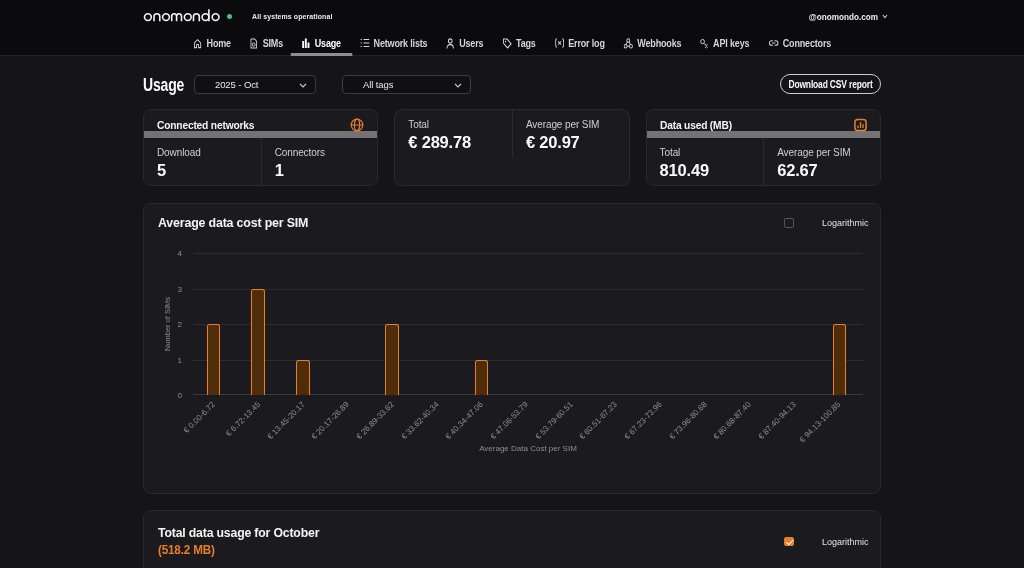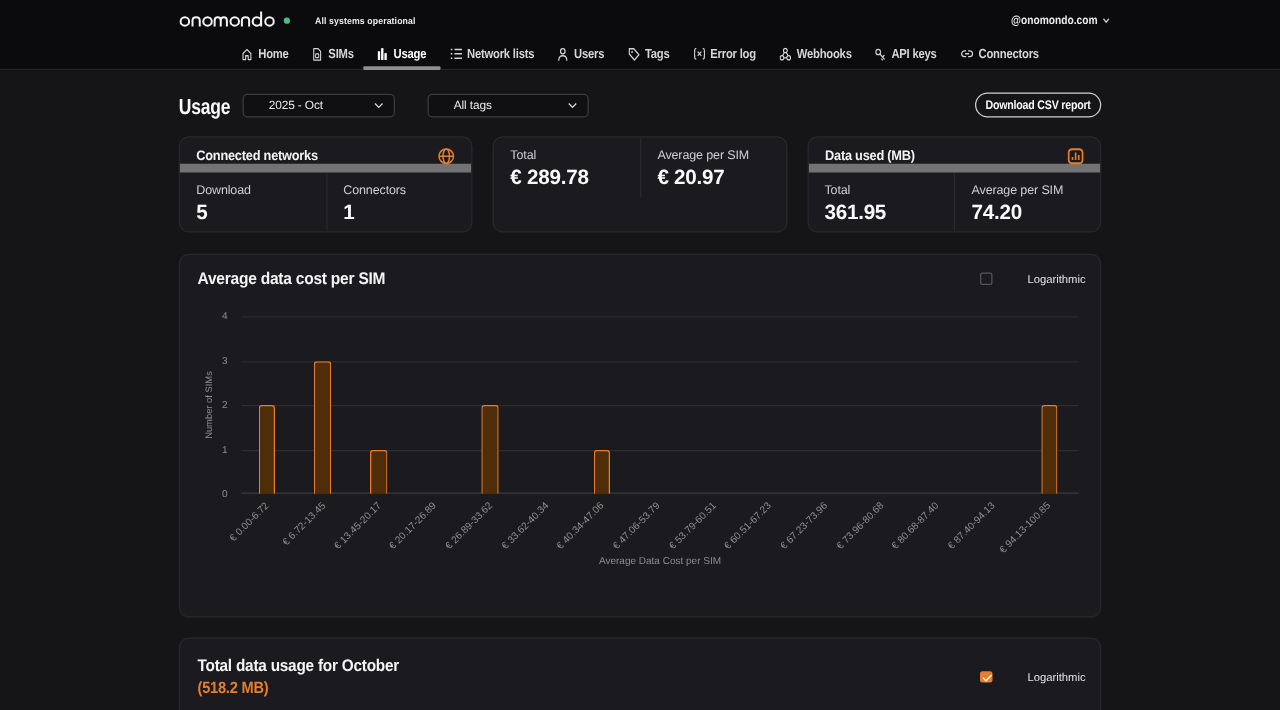--- a/index.html
+++ b/index.html
@@ -199,25 +199,25 @@
                 <path d="M4,10 V7.5"></path>
                 <path d="M6.5,10 V4"></path>
                 <path d="M9,10 V6"></path>
               </g>
             </svg>
           </span>
       </div>
       <div class="cbody">
         <div class="ccell">
             <div class="clabel">Total</div>
-            <div class="cvalue">361.95</div>
+            <div class="cvalue">810.49</div>
           </div>
         <div class="ccell">
             <div class="clabel">Average per SIM</div>
-            <div class="cvalue">74.20</div>
+            <div class="cvalue">62.67</div>
           </div>
       </div>
     </div>
   </div>
   <div class="chartcard">
     <div class="title">Average data cost per SIM</div>
     <div class="logrow">
         <div class="cb"></div>
         <div class="loglabel">Logarithmic</div>
       </div>

